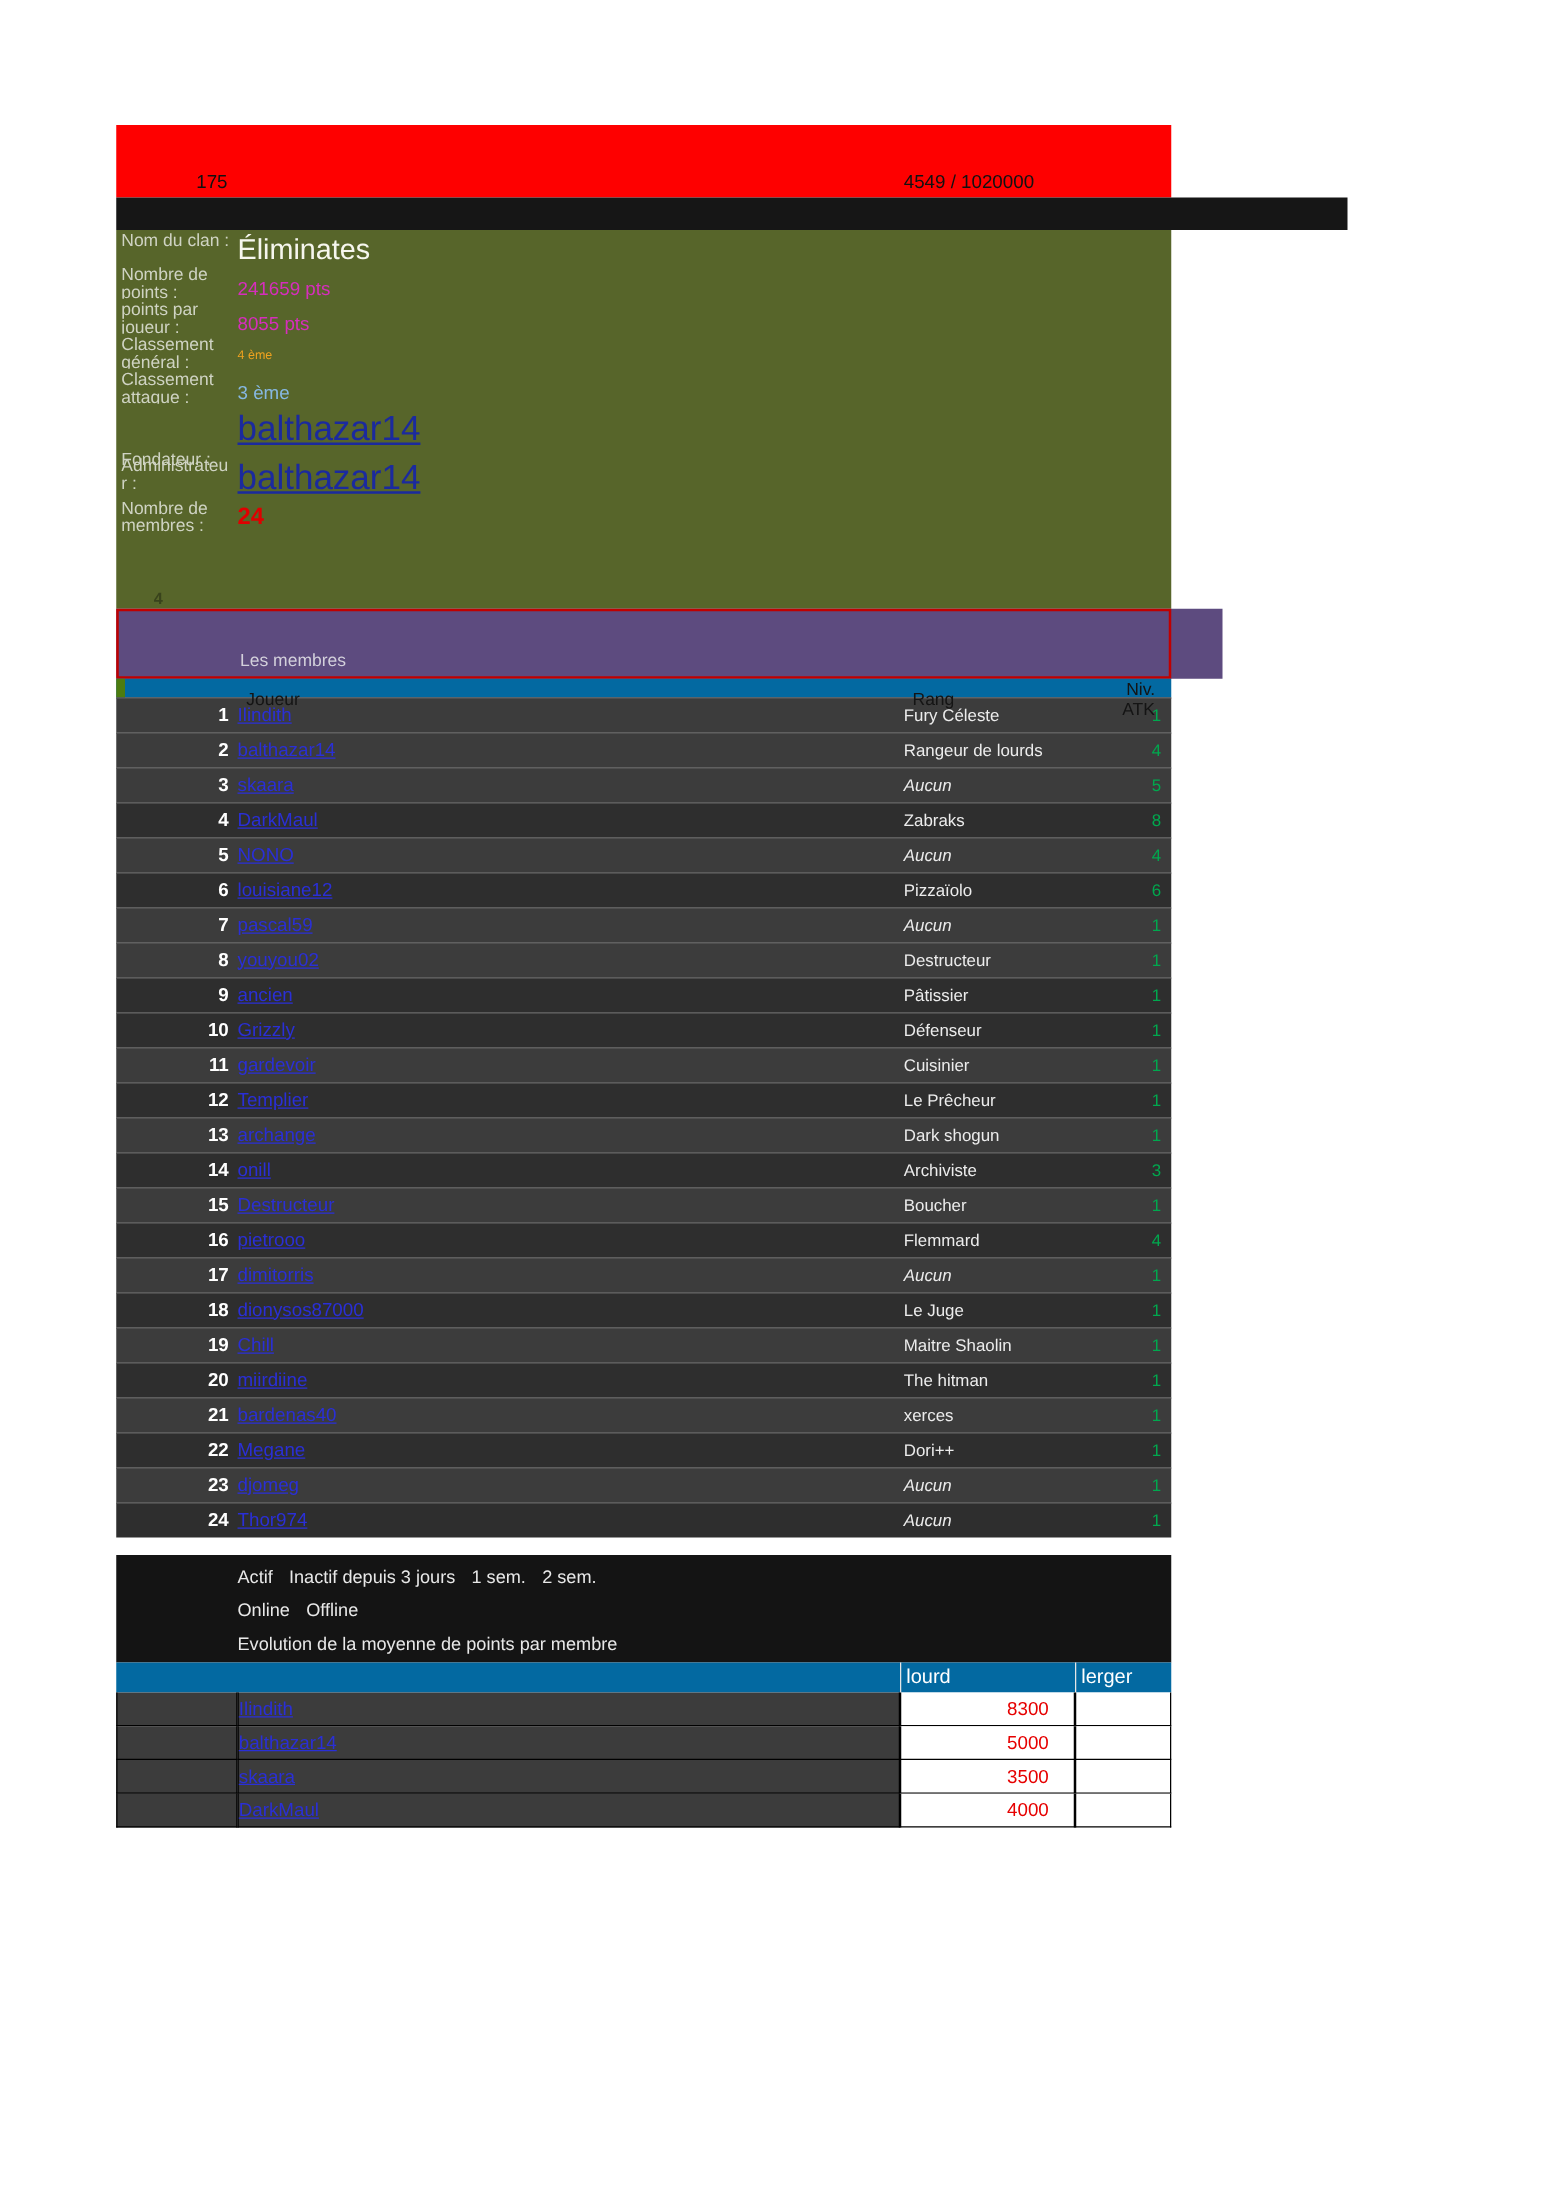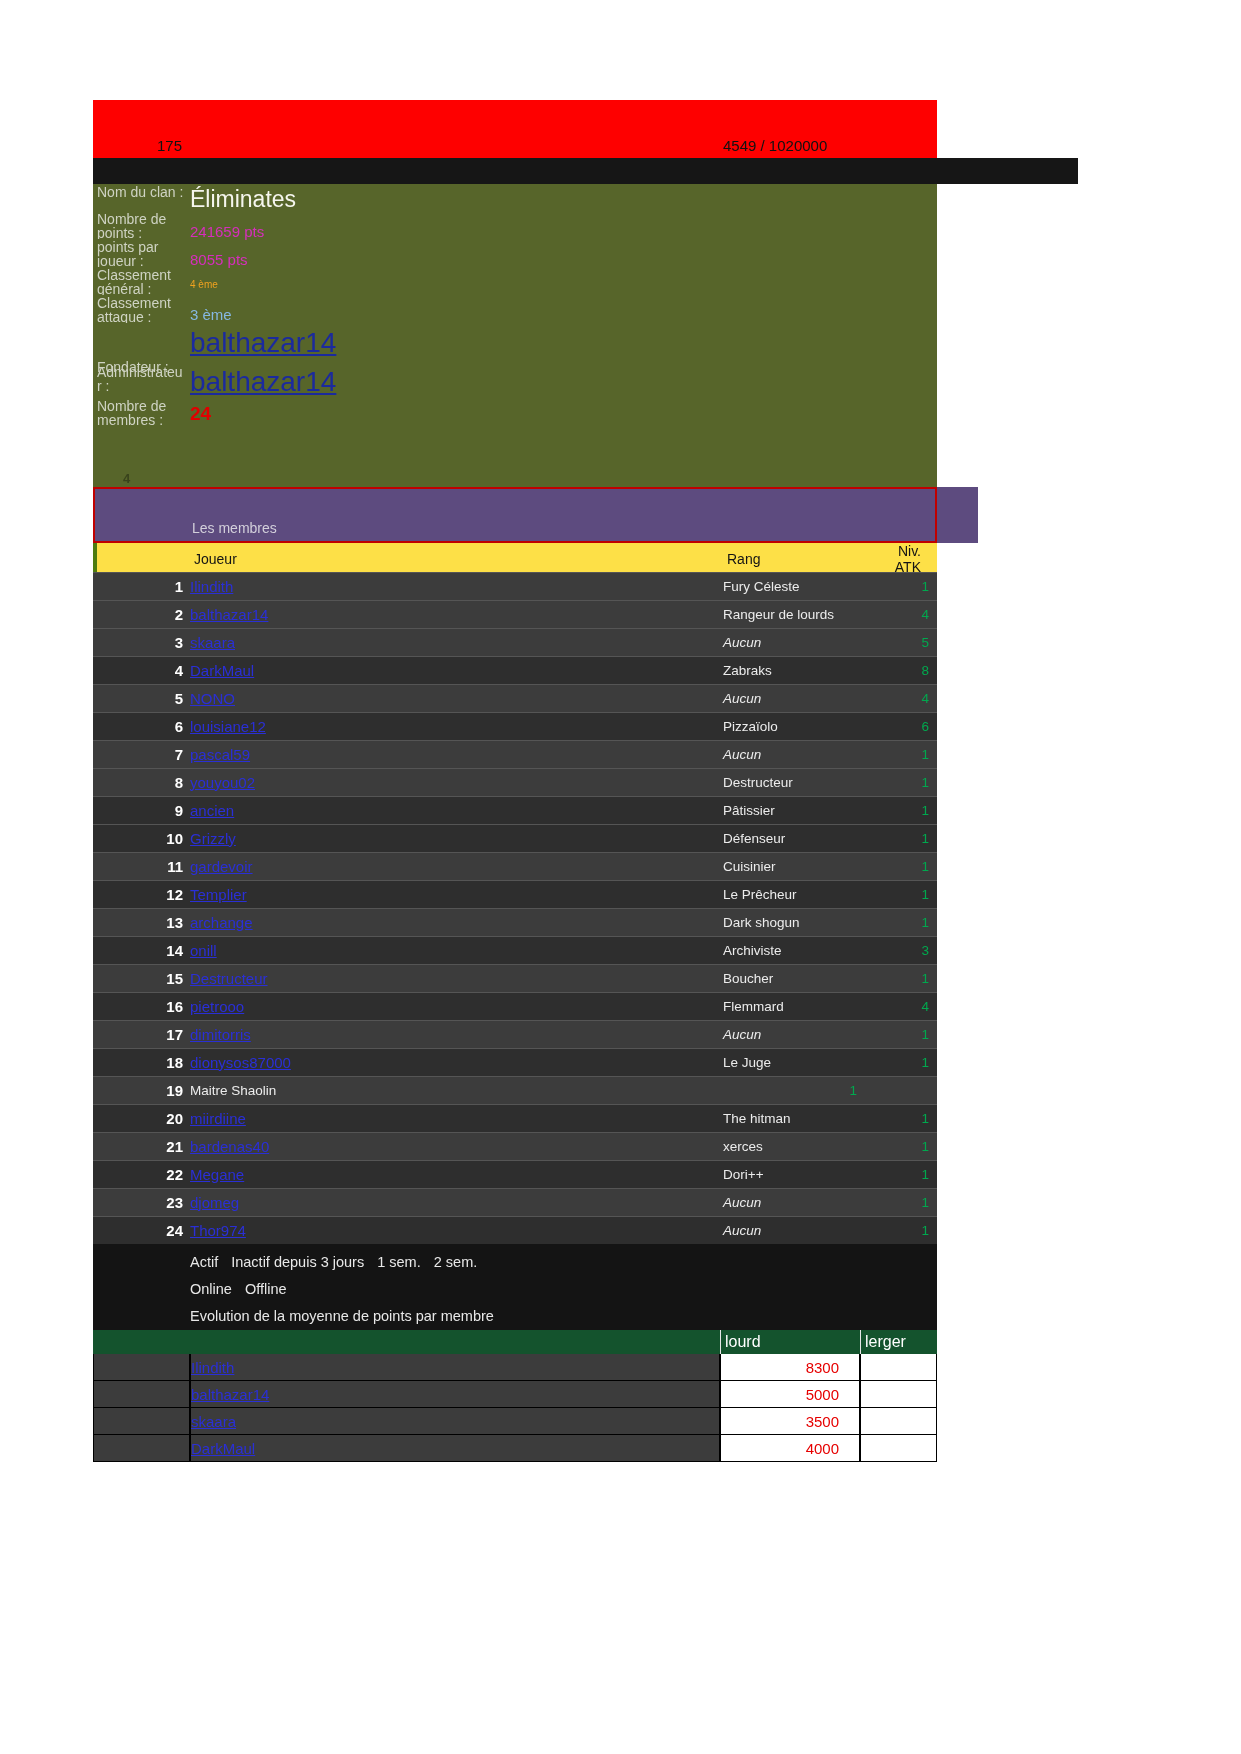--- a/index.html
+++ b/index.html
@@ -32,41 +32,41 @@
   .v-corner{color:#39431c;font-size:13px;font-weight:bold;}
 
   
   #purple{left:93px;top:487px;width:885px;height:56px;background:#5d4b7f;}
   #members-box{position:absolute;left:0;top:0;width:840px;height:52px;border:2px solid #c00000;}
   #members-title{position:absolute;left:97px;bottom:5px;color:#d3d0db;font-size:14px;}
 
   
   #mtable{left:93px;top:543px;width:844px;}
   .mgrid{display:grid;grid-template-columns:97px 533px 142px 72px;align-items:center;box-sizing:border-box;}
-  #mhead{height:29px;background:#fde047;color:#141414;font-size:14px;border-left:4px solid #4d7c0f;}
+  #mhead{height:15px;background:#0369a1;color:#141414;font-size:14px;border-left:7px solid #4d7c0f;}
   #mhead .hc-joueur{grid-column:2;}
   #mhead .hc-rang{grid-column:3;}
   #mhead .hc-atk{grid-column:4;text-align:right;padding-right:20px;}
   .mrow{height:28px;background:#3c3c3c;border-top:1px solid #555;}
   .mrow.dim{background:#2e2e2e;}
   .c-num{color:#ffffff;font-size:15px;font-weight:bold;text-align:right;padding-right:7px;}
   .c-name a{color:#2a2fd6;font-size:15px;text-decoration:underline;cursor:pointer;}
   .c-rang{color:#ececec;font-size:13.5px;}
   .c-rang.aucun{font-style:italic;}
   .c-atk{color:#00a84e;font-size:13.5px;text-align:right;padding-right:8px;}
 
   
   #legend{left:93px;top:1244px;width:844px;height:86px;background:#141414;
           box-sizing:border-box;padding:10px 0 0 97px;color:#e8e8e8;font-size:14.5px;}
   .lline{display:flex;gap:13px;margin-bottom:11px;white-space:nowrap;}
 
   
   #ptable{left:93px;top:1330px;width:844px;}
   .pgrid{display:grid;grid-template-columns:97px 530px 140px 77px;align-items:center;box-sizing:border-box;}
-  #phead{height:24px;background:#14532d;color:#ffffff;font-size:16px;}
+  #phead{height:24px;background:#0369a1;color:#ffffff;font-size:16px;}
   #phead .ph{height:100%;display:flex;align-items:center;box-sizing:border-box;}
   #phead .ph.val{border-left:1px solid #e6e6e6;padding-left:4px;}
   .prow{height:27px;}
   .prow .pc{height:100%;display:flex;align-items:center;box-sizing:border-box;border:1px solid #000;border-top:none;}
   .pc.dark{background:#3c3c3c;}
   .pc.white{background:#ffffff;}
   .pc.num{justify-content:flex-end;color:#e60000;font-size:15px;padding-right:20px;}
   .prow a{color:#2a2fd6;font-size:15px;text-decoration:underline;cursor:pointer;}
 </style>
 </head>
@@ -216,20 +216,21 @@
         <div class="c-atk">1</div>
       </div>
       <div class="mgrid mrow dim">
         <div class="c-num">18</div>
         <div class="c-name"><a>dionysos87000</a></div>
         <div class="c-rang">Le Juge</div>
         <div class="c-atk">1</div>
       </div>
       <div class="mgrid mrow">
         <div class="c-num">19</div>
+        <div class="c-name"><a>Chill</a></div>
         <div class="c-rang">Maitre Shaolin</div>
         <div class="c-atk">1</div>
       </div>
       <div class="mgrid mrow dim">
         <div class="c-num">20</div>
         <div class="c-name"><a>miirdiine</a></div>
         <div class="c-rang">The hitman</div>
         <div class="c-atk">1</div>
       </div>
       <div class="mgrid mrow">

